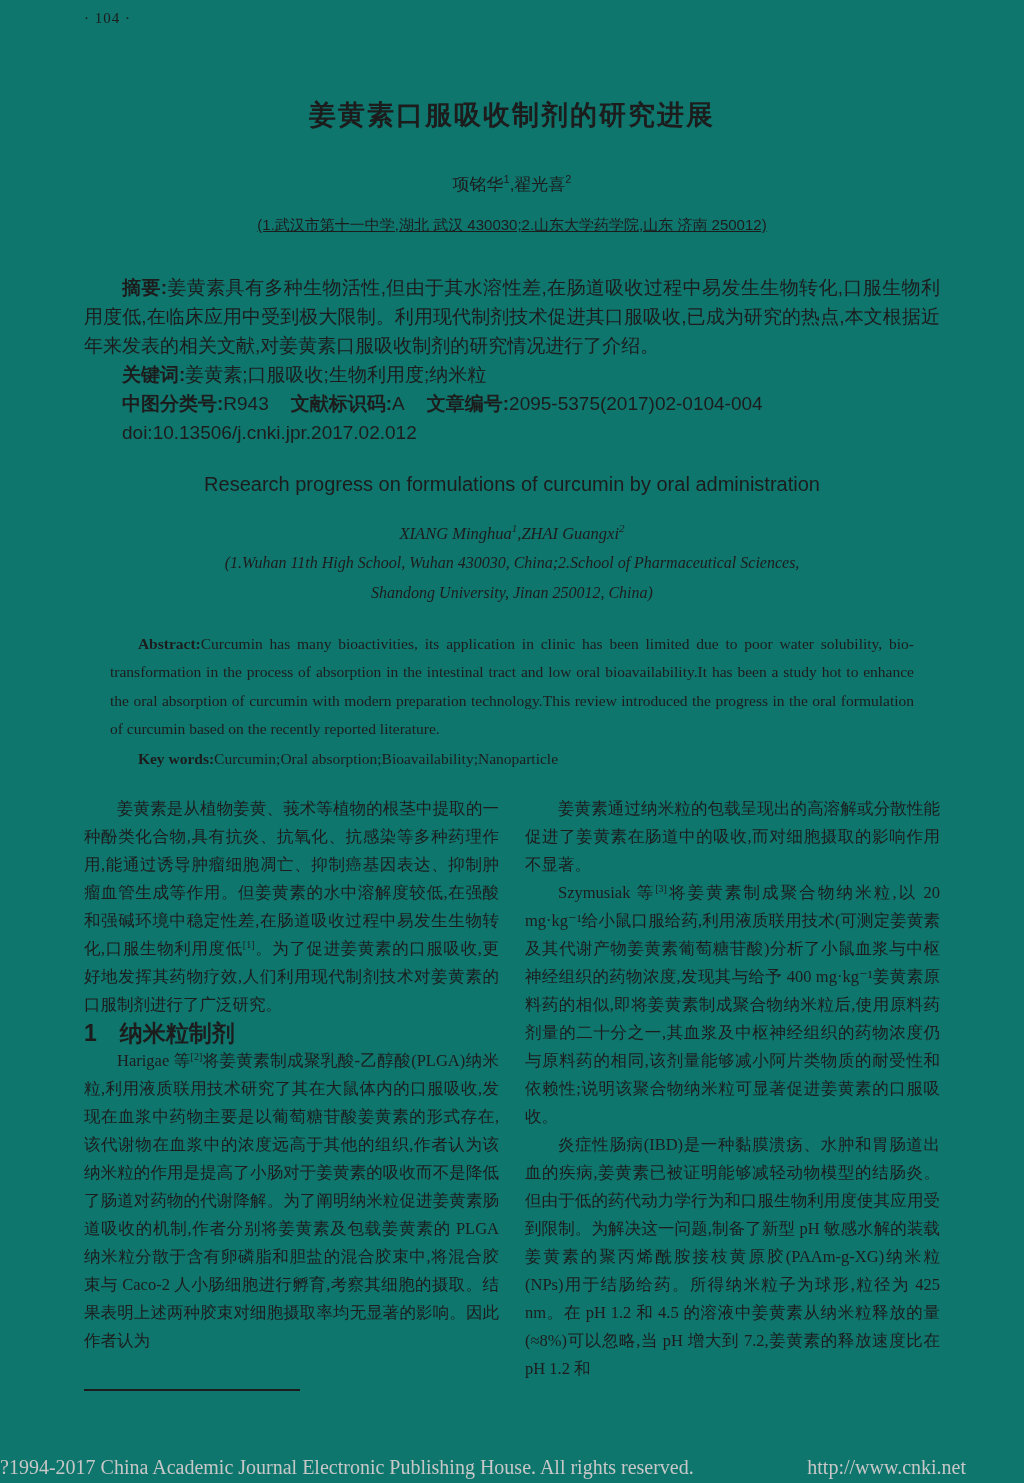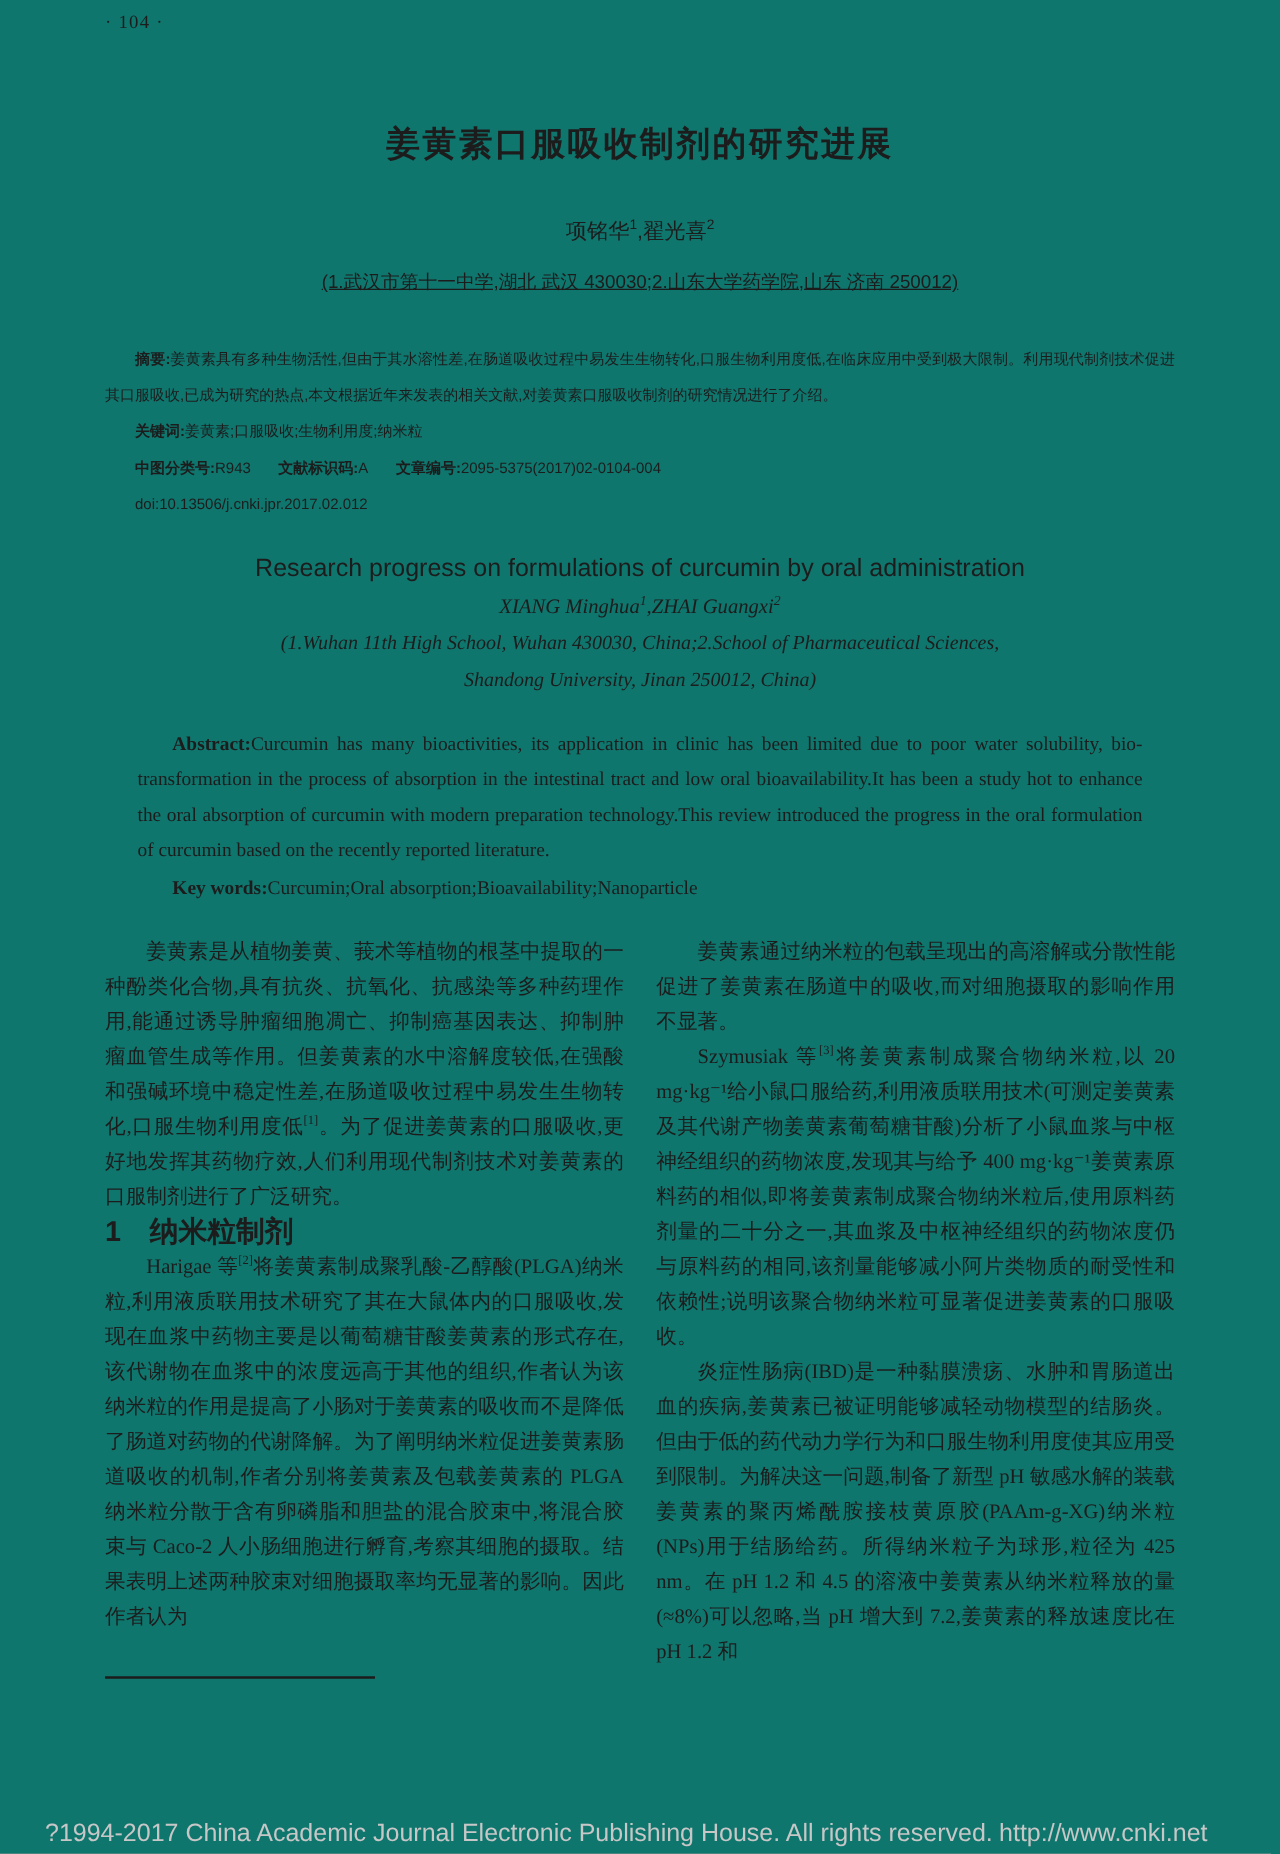--- a/index.html
+++ b/index.html
@@ -41,37 +41,37 @@
   .authors-cn sup, .authors-en sup { font-size:11px; }
   .affiliation-cn {
     margin-top:20px; text-align:center;
     font-size:15px; font-family:"Liberation Sans","DejaVu Sans",sans-serif;text-decoration:underline;
   }
 
   
   .front-matter {
     margin-top:38px;
     font-family:"Liberation Sans","DejaVu Sans",sans-serif;
-    font-size:12px; line-height:29px; text-align:justify;
+    font-size:19px; line-height:29px; text-align:justify;
   }
   .front-matter .lbl { font-weight:bold; }
   .abstract-cn { text-indent:2em; }
   .keywords-cn { text-indent:2em; }
   .classification { text-indent:2em; }
   .classification .pair { margin-right:22px; }
   .doi-line { text-indent:2em; }
 
   
   .title-en {
     margin-top:26px; text-align:center;
     font-family:"Liberation Sans","DejaVu Sans",sans-serif;
     font-size:20px;
   }
   .authors-en {
-    margin-top:8px; text-align:center;
+    margin-top:26px; text-align:center;
     font-style:italic; font-size:16.5px;
   }
   .affiliation-en {
     text-align:center; font-style:italic; font-size:16px; line-height:30px;
     margin-top:4px;
   }
   .abstract-en {
     margin-top:22px; padding:0 26px;
     font-size:15.5px; line-height:28.5px; text-align:justify;
   }
@@ -97,23 +97,22 @@
   .footnote-area { margin-top:6px; }
   .footnote-divider { width:216px; border-top:2px solid #1c1c1c; }
   .footnote-text { margin-top:8px; padding-left:10px; font-size:14.5px; }
 
   
   .watermark {
     position:absolute; left:0; bottom:4px; width:100%;
     display:flex; justify-content:space-between;
     padding-right:58px;
     color:#c7c7c7; font-size:20px;
-    font-family:Liberation Sans, sans-serif;
+    font-family:Liberation Serif, serif;
     white-space:nowrap;
-    padding-left:36px;
   }
 </style>
 </head>
 <body>
 
 <div class="page">
   <div class="content">
 
     <div class="running-head">
       <span class="page-num">· 104 ·</span>

